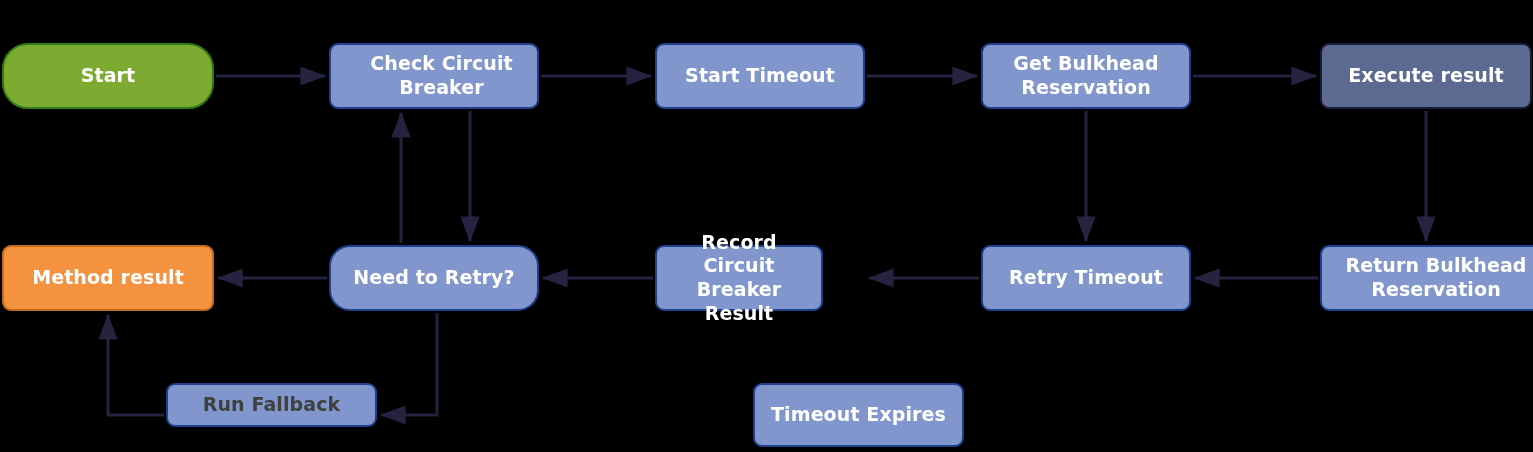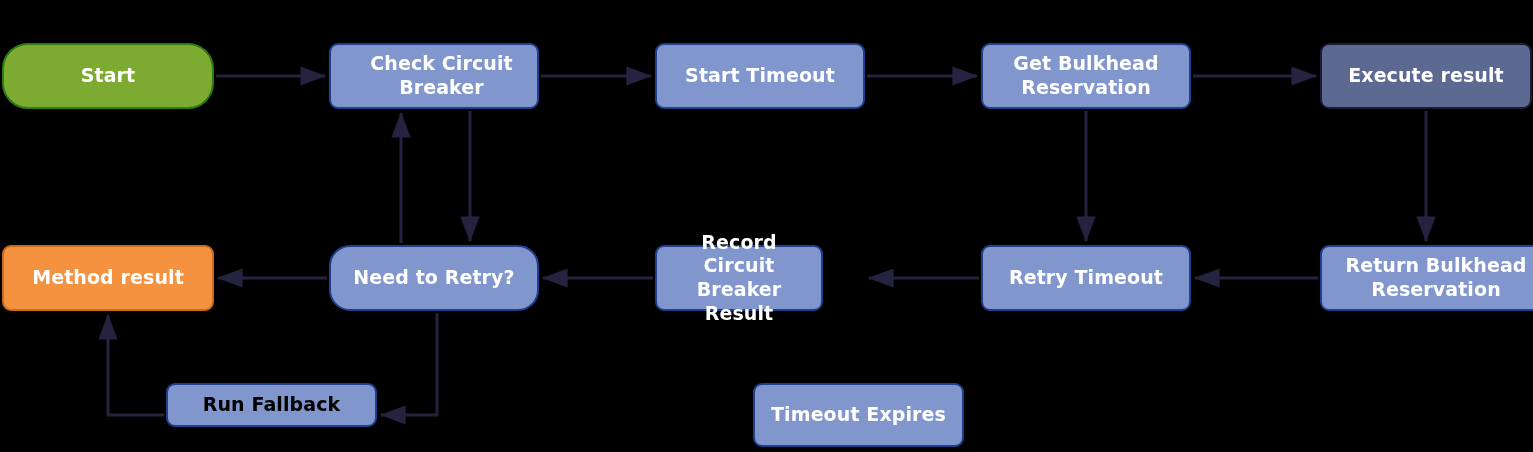--- a/index.html
+++ b/index.html
@@ -103,21 +103,21 @@
         <span class="node-label">Record Circuit
 Breaker Result</span>
       </div>
       <div class="node" style="left: 981px; top: 245px; width: 210px; height: 66px; background: rgb(128, 150, 204); border-color: rgb(31, 63, 140); color: rgb(255, 255, 255);">
         <span class="node-label">Retry Timeout</span>
       </div>
       <div class="node" style="left: 1320px; top: 245px; width: 232px; height: 66px; background: rgb(128, 150, 204); border-color: rgb(31, 63, 140); color: rgb(255, 255, 255);">
         <span class="node-label">Return Bulkhead
 Reservation</span>
       </div>
-      <div class="node" style="left: 166px; top: 383px; width: 211px; height: 44px; background: rgb(128, 150, 204); border-color: rgb(31, 63, 140); color: #000000;">
+      <div class="node" style="left: 166px; top: 383px; width: 211px; height: 44px; background: rgb(128, 150, 204); border-color: rgb(31, 63, 140); color: #404040;">
         <span class="node-label">Run Fallback</span>
       </div>
       <div class="node" style="left: 753px; top: 383px; width: 211px; height: 64px; background: rgb(128, 150, 204); border-color: rgb(31, 63, 140); color: rgb(255, 255, 255);">
         <span class="node-label">Timeout Expires</span>
       </div>
     </div>
 
 </div>
 
 </body></html>

